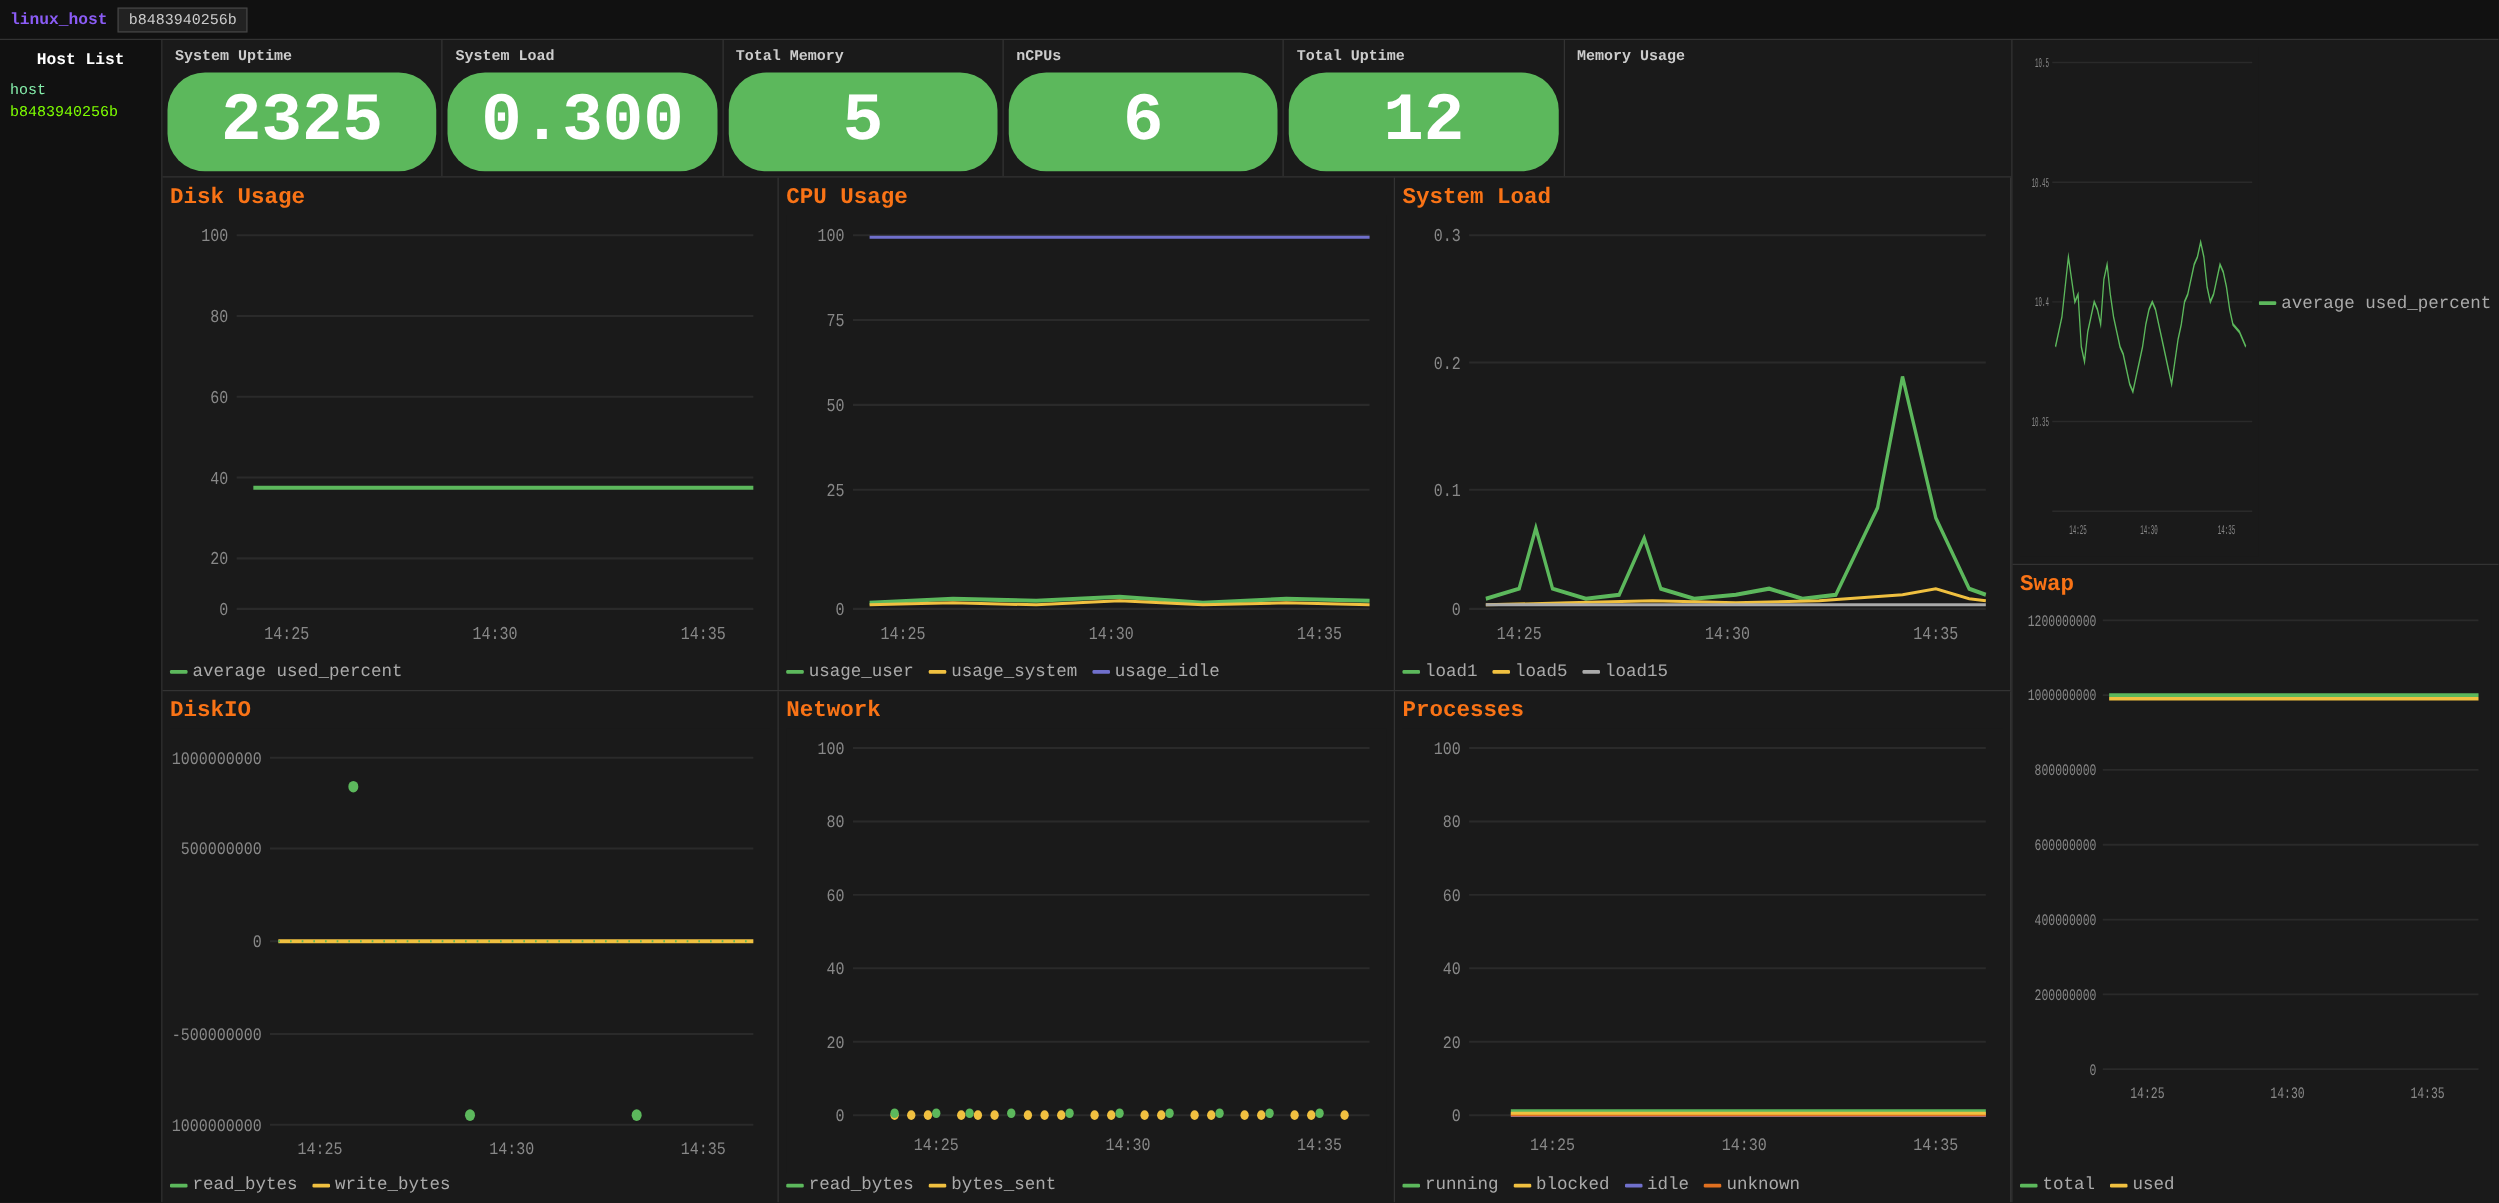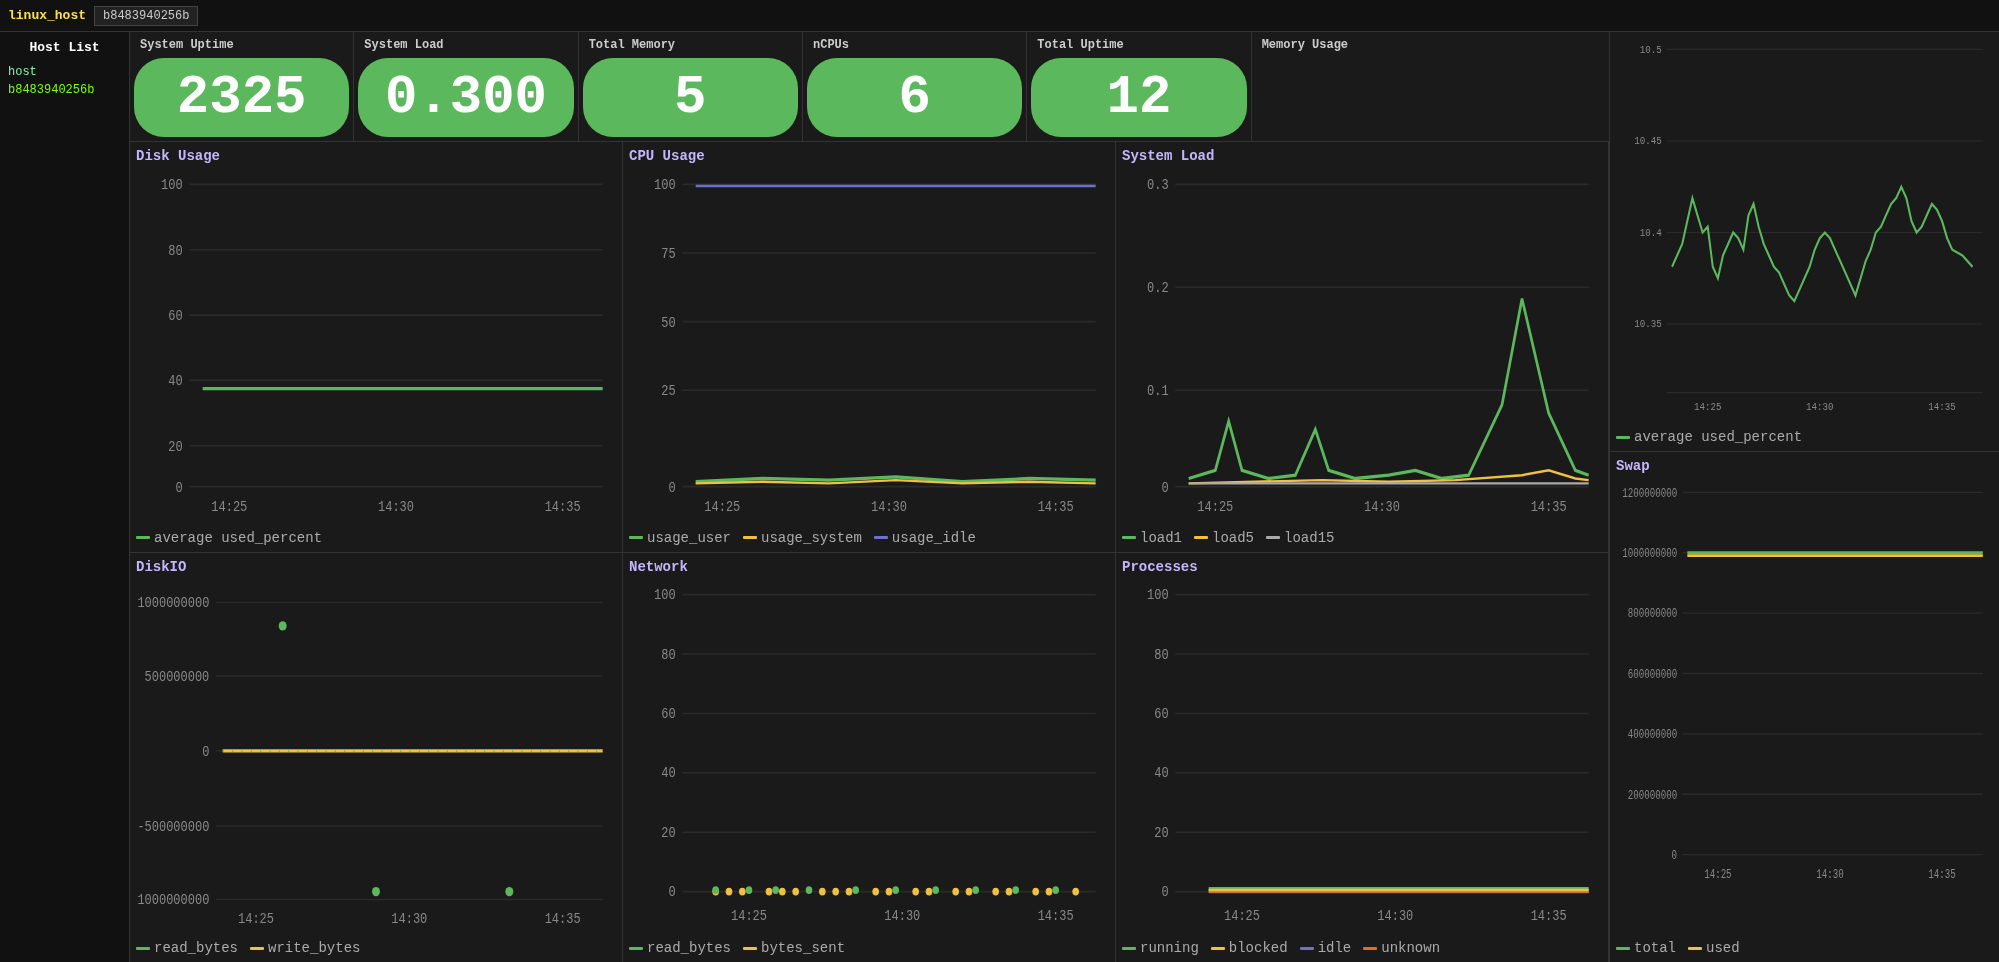--- a/index.html
+++ b/index.html
@@ -15,21 +15,21 @@
     .top-bar {
       background: #111;
       display: flex;
       align-items: center;
       padding: 4px 8px;
       gap: 8px;
       height: 32px;
       border-bottom: 1px solid #333;
     }
     .top-bar-host {
-      color: #fde047;
+      color: #8b5cf6;
       font-weight: bold;
       font-size: 13px;
     }
     .top-bar-id {
       background: #222;
       border: 1px solid #444;
       color: #ccc;
       padding: 2px 8px;
       font-size: 12px;
     }
@@ -104,22 +104,22 @@
     }
     .chart-panel {
       flex: 1;
       border-right: 1px solid #333;
       display: flex;
       flex-direction: column;
       padding: 6px;
       overflow: hidden;
     }
     .chart-panel-title {
-      color: #c4b5fd;
-      font-size: 14px;
+      color: #f97316;
+      font-size: 18px;
       font-weight: bold;
       margin-bottom: 4px;
     }
     .chart-area {
       flex: 1;
       position: relative;
       background: #1a1a1a;
     }
     .chart-legend {
       display: flex;
@@ -154,21 +154,21 @@
     .right-panel {
       width: 390px;
       border-left: 1px solid #333;
       display: flex;
       flex-direction: column;
     }
     .right-chart-top {
       height: 420px;
       border-bottom: 1px solid #333;
       display: flex;
-      flex-direction: column;
+      flex-direction: row;
       padding: 6px;
     }
     .right-chart-bottom {
       flex: 1;
       display: flex;
       flex-direction: column;
       padding: 6px;
     }
   </style>
 </head>

